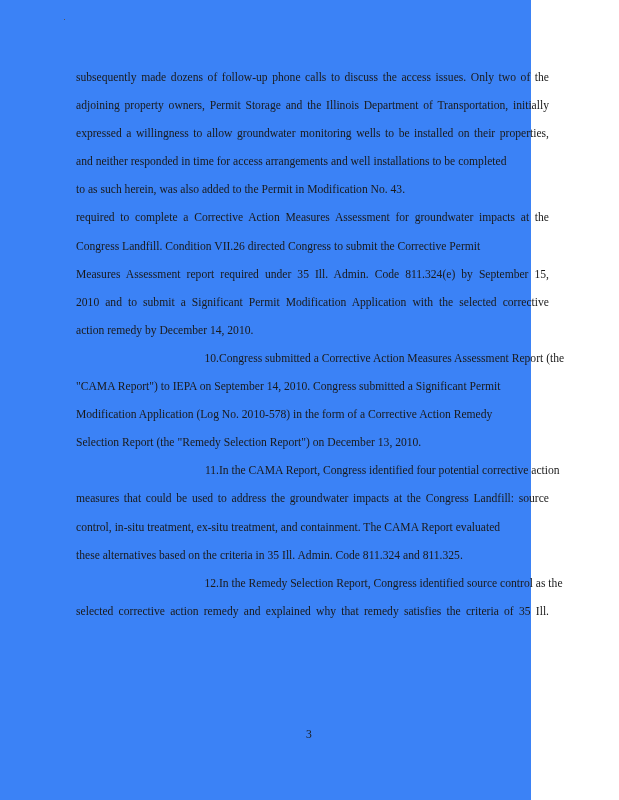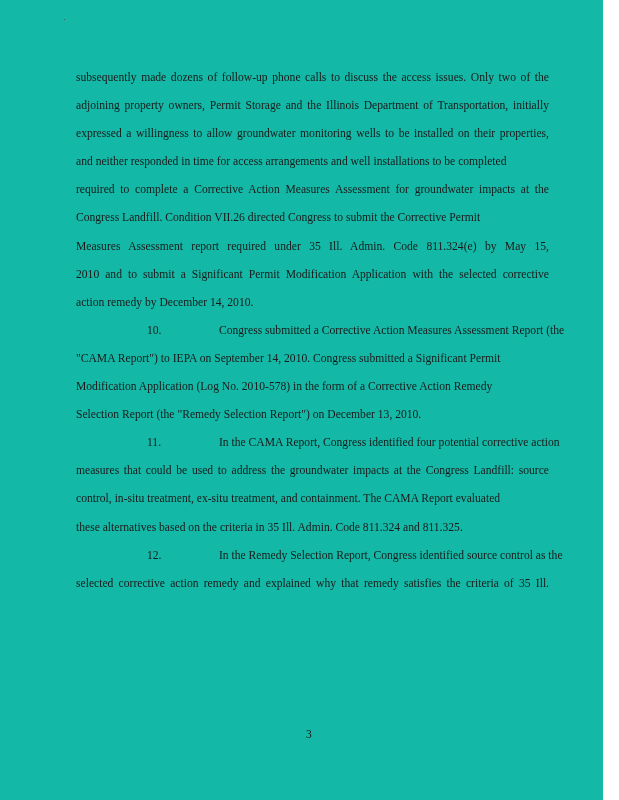--- a/index.html
+++ b/index.html
@@ -1,49 +1,50 @@
 <!DOCTYPE html>
 <html><head>
 <meta charset="utf-8">
 <style>
   html, body { margin: 0; padding: 0; background: #ffffff; }
   body { width: 619px; height: 800px; position: relative; overflow: hidden; }
-  .page { position: absolute; left: 0; top: 0; width: 603px; height: 800px; background: #14b8a6; }
+  .page { position: absolute; left: 0; top: 0; width: 531px; height: 800px; background: #3b82f6; }
   .speck { position: absolute; left: 64px; top: 19px; width: 1px; height: 1px; background: #555; }
   .body-text {
     position: absolute; left: 76px; top: 64px; width: 473px;
     font-family: "Liberation Serif", "DejaVu Serif", serif;
     font-size: 11.6px; color: #1a1a1a; line-height: 28.1px;
   }
   .line { white-space: nowrap; height: 28.1px; }
   .line.just { text-align: justify; text-align-last: justify; }
   .num { display: inline-block; width: 72px; padding-left: 72px; }
-  .num-wide { display: inline-block; width: 72px; padding-left: 71px; }
+  .num-wide { display: inline-block; width: 72px; padding-left: 71px; text-align: right; }
   .page-number {
     position: absolute; left: 306px; top: 728px;
     font-family: "Liberation Serif", "DejaVu Serif", serif;
     font-size: 11.6px; color: #1a1a1a;
   }
 </style>
 </head>
 <body>
 
 <div class="page">
   <div class="speck"></div>
 
   <div class="body-text">
     <div class="line just">subsequently made dozens of follow-up phone calls to discuss the access issues.  Only two of the</div>
     <div class="line just">adjoining property owners, Permit Storage and the Illinois Department of Transportation, initially</div>
     <div class="line just">expressed a willingness to allow groundwater monitoring wells to be installed on their properties,</div>
     <div class="line">and neither responded in time for access arrangements and well installations to be completed</div>
 
+    <div class="line">to as such herein, was also added to the Permit in Modification No. 43.</div>
 
     <div class="line just">required to complete a Corrective Action Measures Assessment for groundwater impacts at the</div>
     <div class="line">Congress Landfill.  Condition VII.26 directed Congress to submit the Corrective Permit</div>
-    <div class="line just">Measures Assessment report required under 35 Ill. Admin. Code 811.324(e) by May 15,</div>
+    <div class="line just">Measures Assessment report required under 35 Ill. Admin. Code 811.324(e) by September 15,</div>
     <div class="line just">2010 and to submit a Significant Permit Modification Application with the selected corrective</div>
     <div class="line">action remedy by December 14, 2010.</div>
 
     <div class="line">
       <span class="num-wide">10.</span><span>Congress submitted a Corrective Action Measures Assessment Report (the</span>
     </div>
     <div class="line">"CAMA Report") to IEPA on September 14, 2010.  Congress submitted a Significant Permit</div>
     <div class="line">Modification Application (Log No. 2010-578) in the form of a Corrective Action Remedy</div>
     <div class="line">Selection Report (the "Remedy Selection Report") on December 13, 2010.</div>
 

